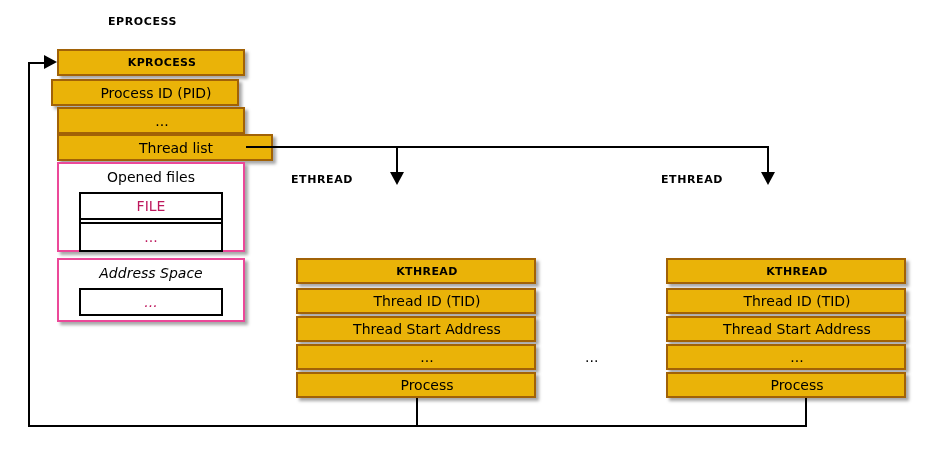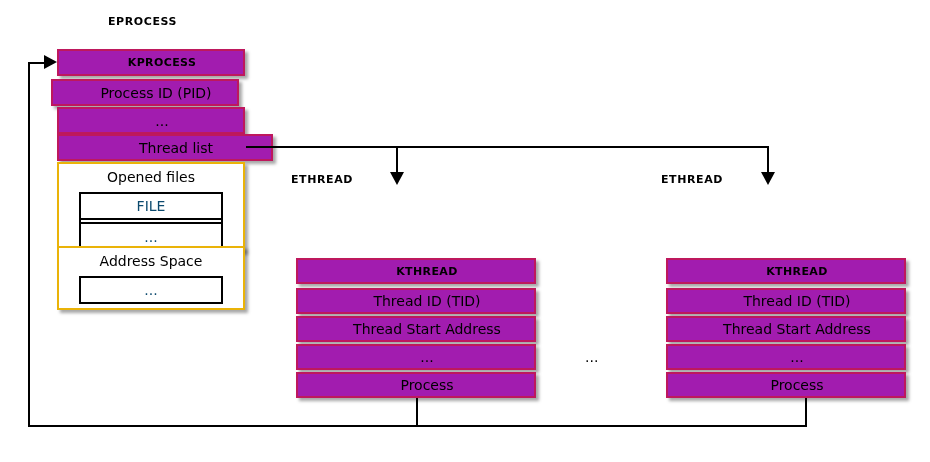--- a/index.html
+++ b/index.html
@@ -13,22 +13,22 @@
     height: 462px;
     background: #ffffff;
     font-family: "DejaVu Sans", "Liberation Sans", sans-serif;
     overflow: hidden;
   }
 
   
   .box {
     position: absolute;
     box-sizing: border-box;
-    background: #a21caf;
-    border: 2px solid #be185d;
+    background: #eab308;
+    border: 2px solid #a16207;
     box-shadow: 3px 3px 3px rgba(0,0,0,0.35);
     display: flex;
     align-items: center;
     justify-content: center;
     text-align: center;
     color: #000000;
     white-space: nowrap;
     padding-left: 22px;
   }
   .row-text {
@@ -55,21 +55,21 @@
     position: absolute;
     font-size: 14px;
     color: #000000;
     white-space: nowrap;
   }
 
   
   .group-outer {
     position: absolute;
     box-sizing: border-box;
-    border: 2px solid #eab308;
+    border: 2px solid #ec4899;
     background: #ffffff;
     box-shadow: 3px 3px 3px rgba(0,0,0,0.35);
   }
   .group-title {
     position: absolute;
     left: 0;
     right: 0;
     text-align: center;
     font-size: 14px;
     color: #000000;
@@ -80,21 +80,21 @@
     border: 2px solid #000000;
     background: #ffffff;
   }
   .inner-row {
     position: absolute;
     box-sizing: border-box;
     display: flex;
     align-items: center;
     justify-content: center;
     font-size: 14px;
-    color: #0c4a6e;
+    color: #be185d;
     background: #ffffff;
   }
 
   
   .hline {
     position: absolute;
     height: 0;
     border-top: 2px solid #000000;
   }
   .vline {
@@ -148,21 +148,21 @@
     <div class="inner-frame" style="left:20px; top:28px; width:144px; height:56px;">
       <div class="inner-row" style="left:-2px; top:-2px; width:144px; height:28px; border:2px solid #000;">
         <span>FILE</span>
       </div>
       <div class="inner-row" style="left:-2px; top:28px; width:144px; height:30px; border:2px solid #000;">
         <span>...</span>
       </div>
     </div>
   </div>
 
-  <div class="group-outer" style="left:57px; top:246px; width:188px; height:64px;">
+  <div class="group-outer" style="left:57px; top:258px; width:188px; height:64px;font-style:italic;">
     <div class="group-title" style="top:5px;">Address Space</div>
 
     <div class="inner-frame" style="left:20px; top:28px; width:144px; height:28px;">
       <div class="inner-row" style="left:-2px; top:-2px; width:144px; height:28px; border:2px solid #000;">
         <span>...</span>
       </div>
     </div>
   </div>
 
   <div class="tag" style="left:291px; top:173px;">ETHREAD</div>

